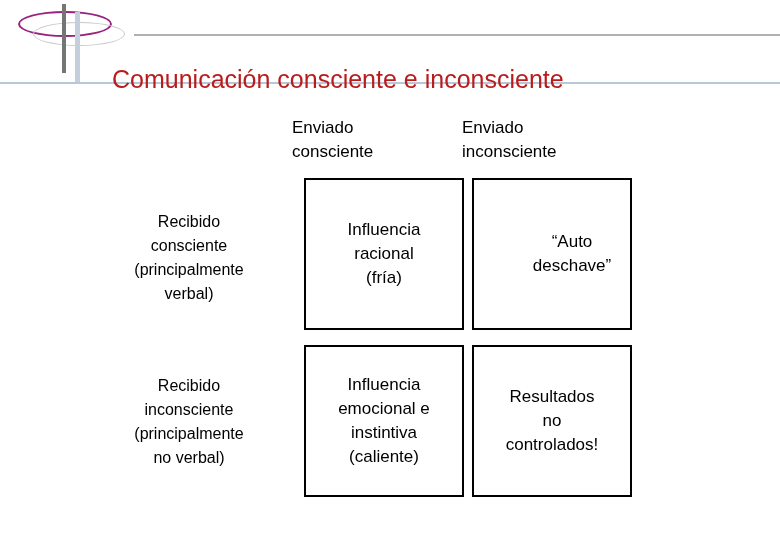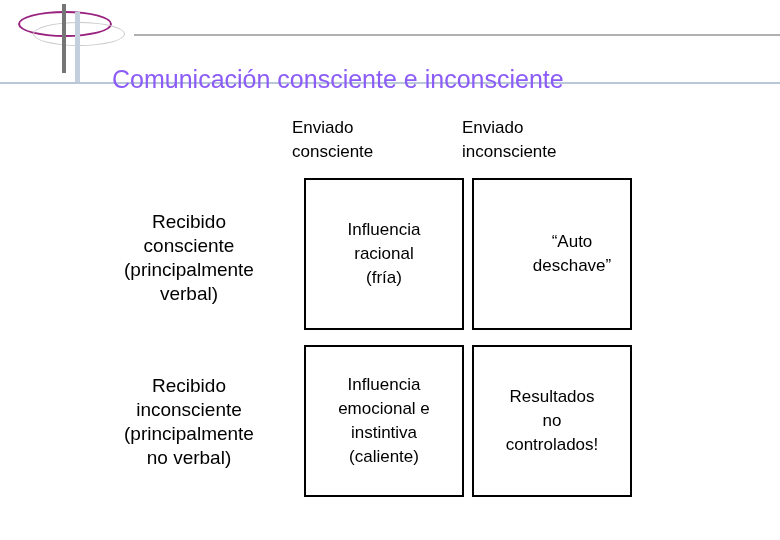--- a/index.html
+++ b/index.html
@@ -88,21 +88,21 @@
   }
 
   #slide-title {
     position: absolute;
     left: 112px;
     top: 47px;
     width: 640px;
     font-size: 25px;
     line-height: 30px;
     font-weight: normal;
-    color: #8b5cf6;
+    color: #b91c1c;
     white-space: nowrap;
   }
 
   
   #matrix {
     position: absolute;
     left: 0;
     top: 92px;
     width: 780px;
     height: 448px;
@@ -116,21 +116,21 @@
     line-height: 24px;
   }
   #col-header-0 { left: 292px; }
   #col-header-1 { left: 462px; }
 
   .row-header {
     position: absolute;
     left: 78px;
     width: 222px;
     text-align: center;
-    font-size: 19px;
+    font-size: 16px;
     line-height: 24px;
   }
   #row-header-0 { top: 118px; }
   #row-header-1 { top: 282px; }
   .row-header .rh-sub {
     margin-top: 15px;
   }
   .row-header .rh-main,
   .row-header .rh-sub {
     margin: 0;

